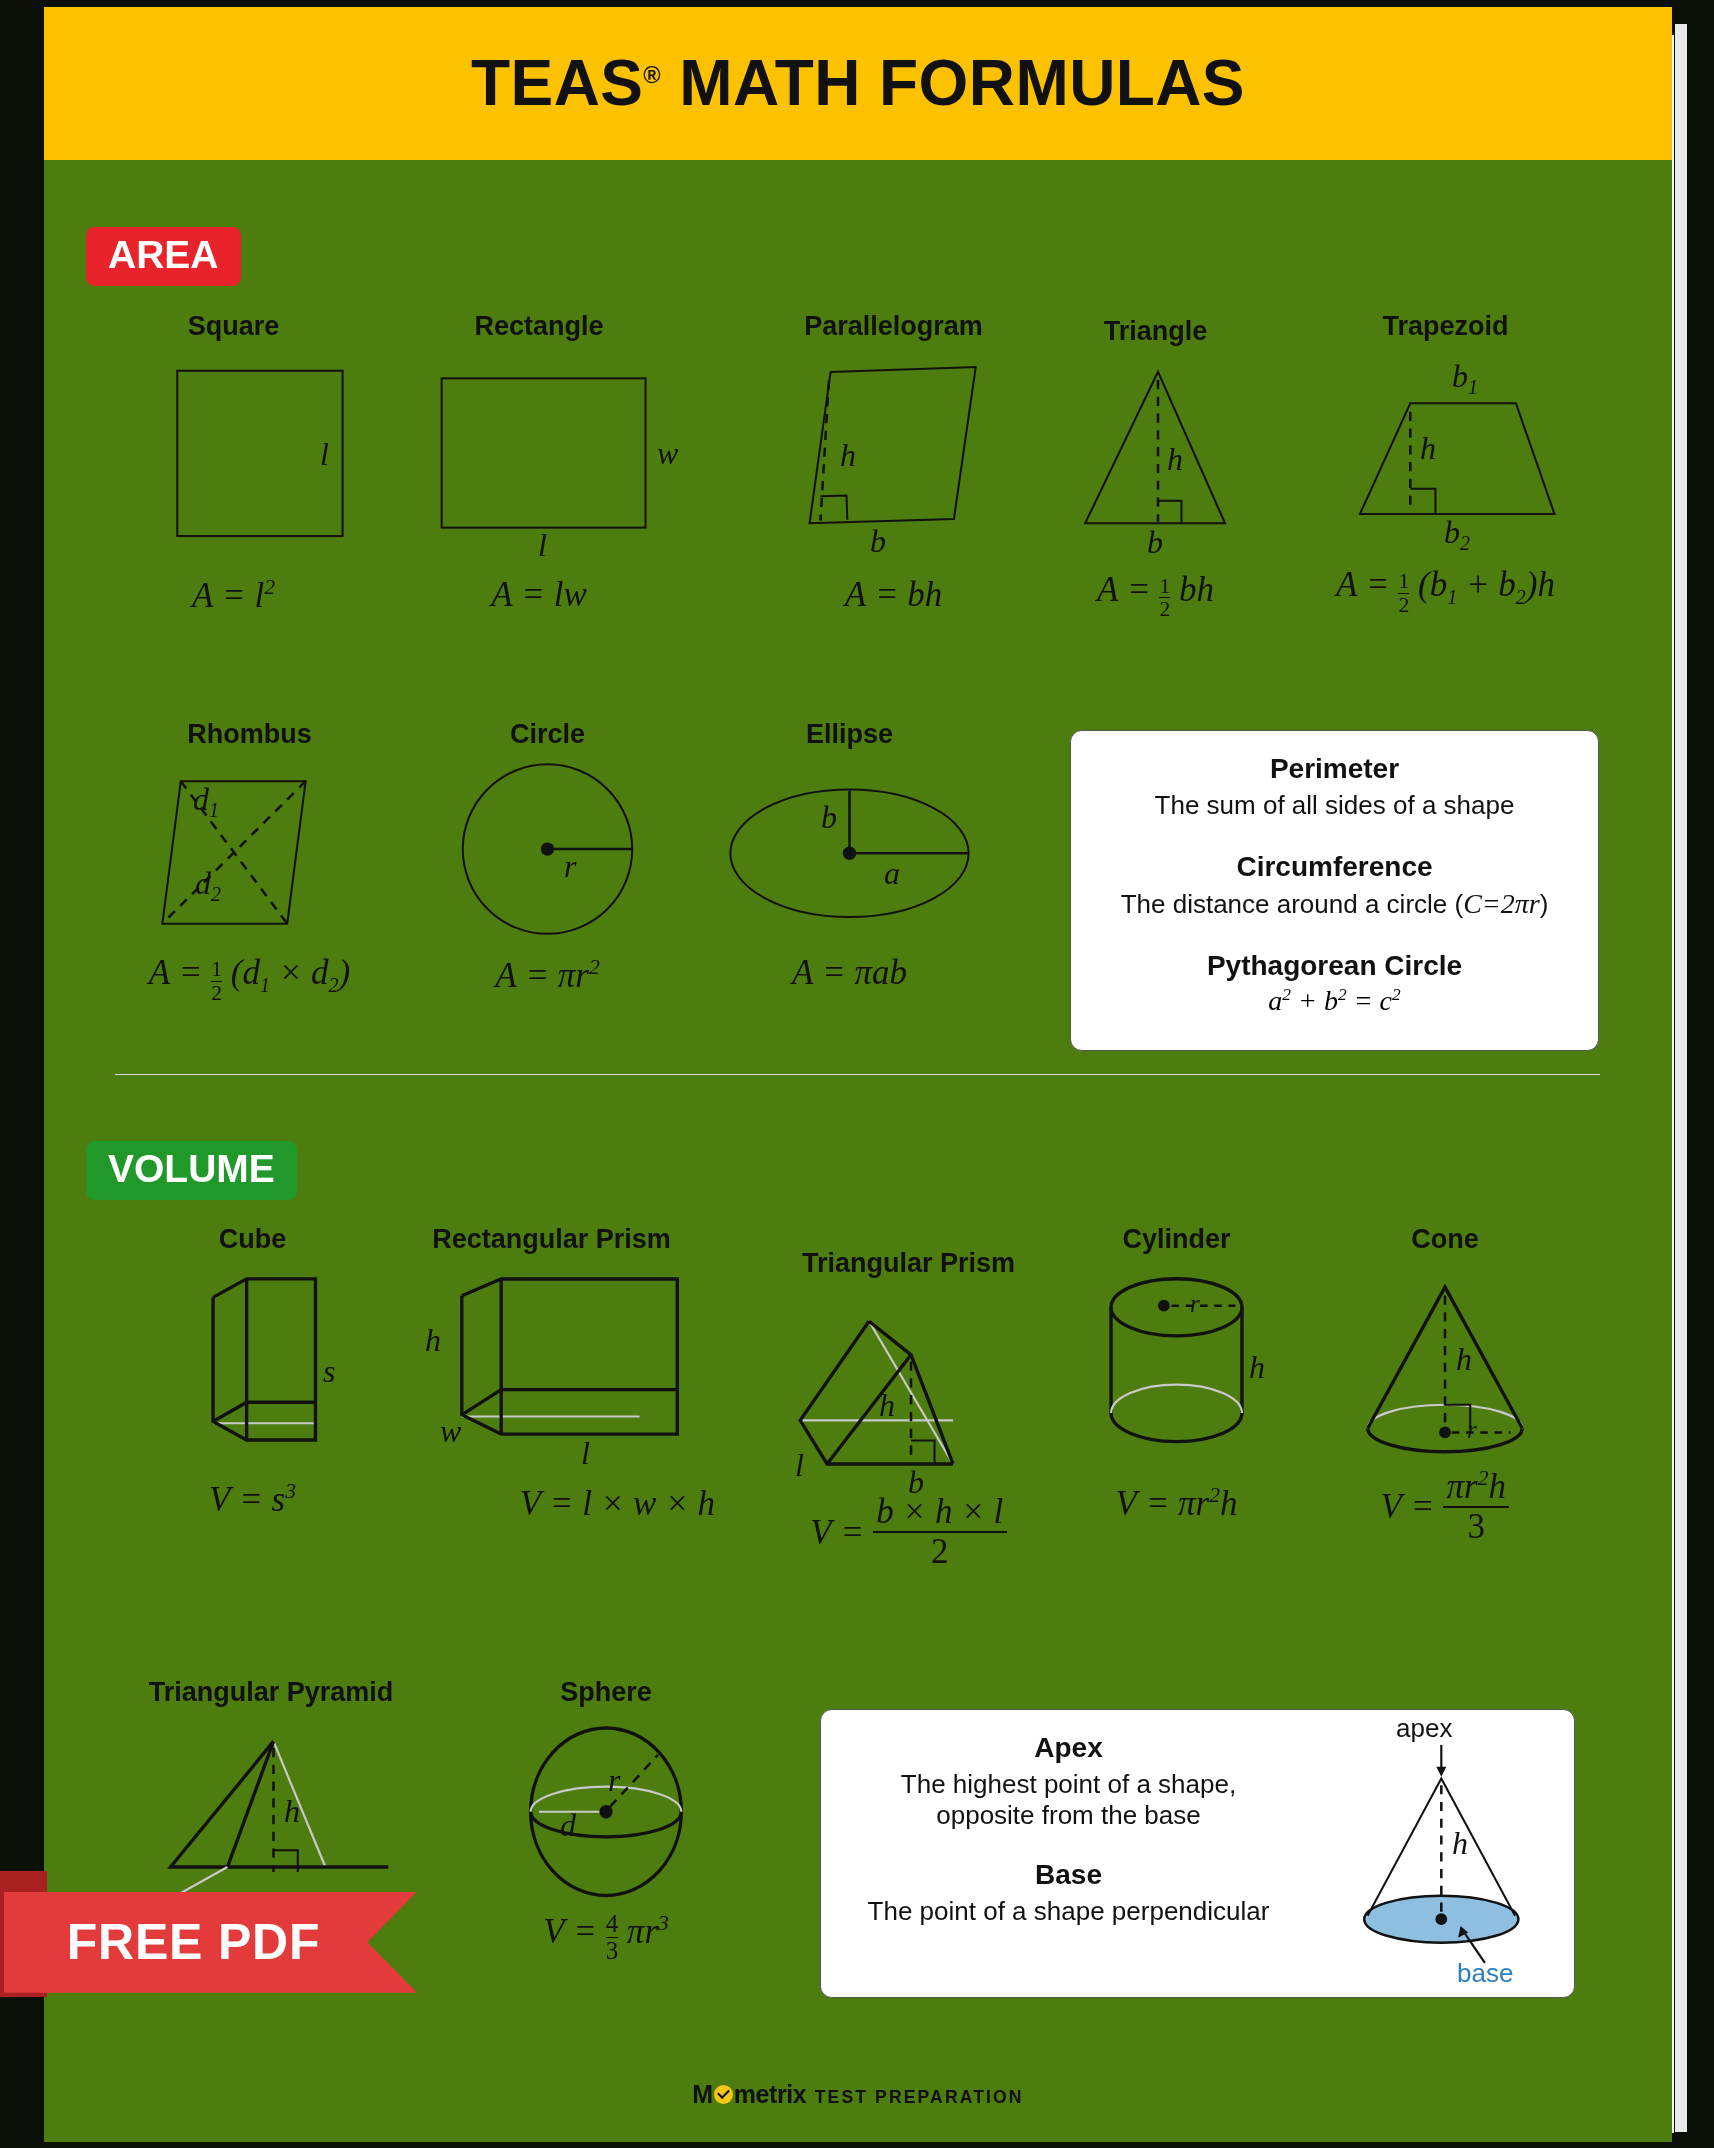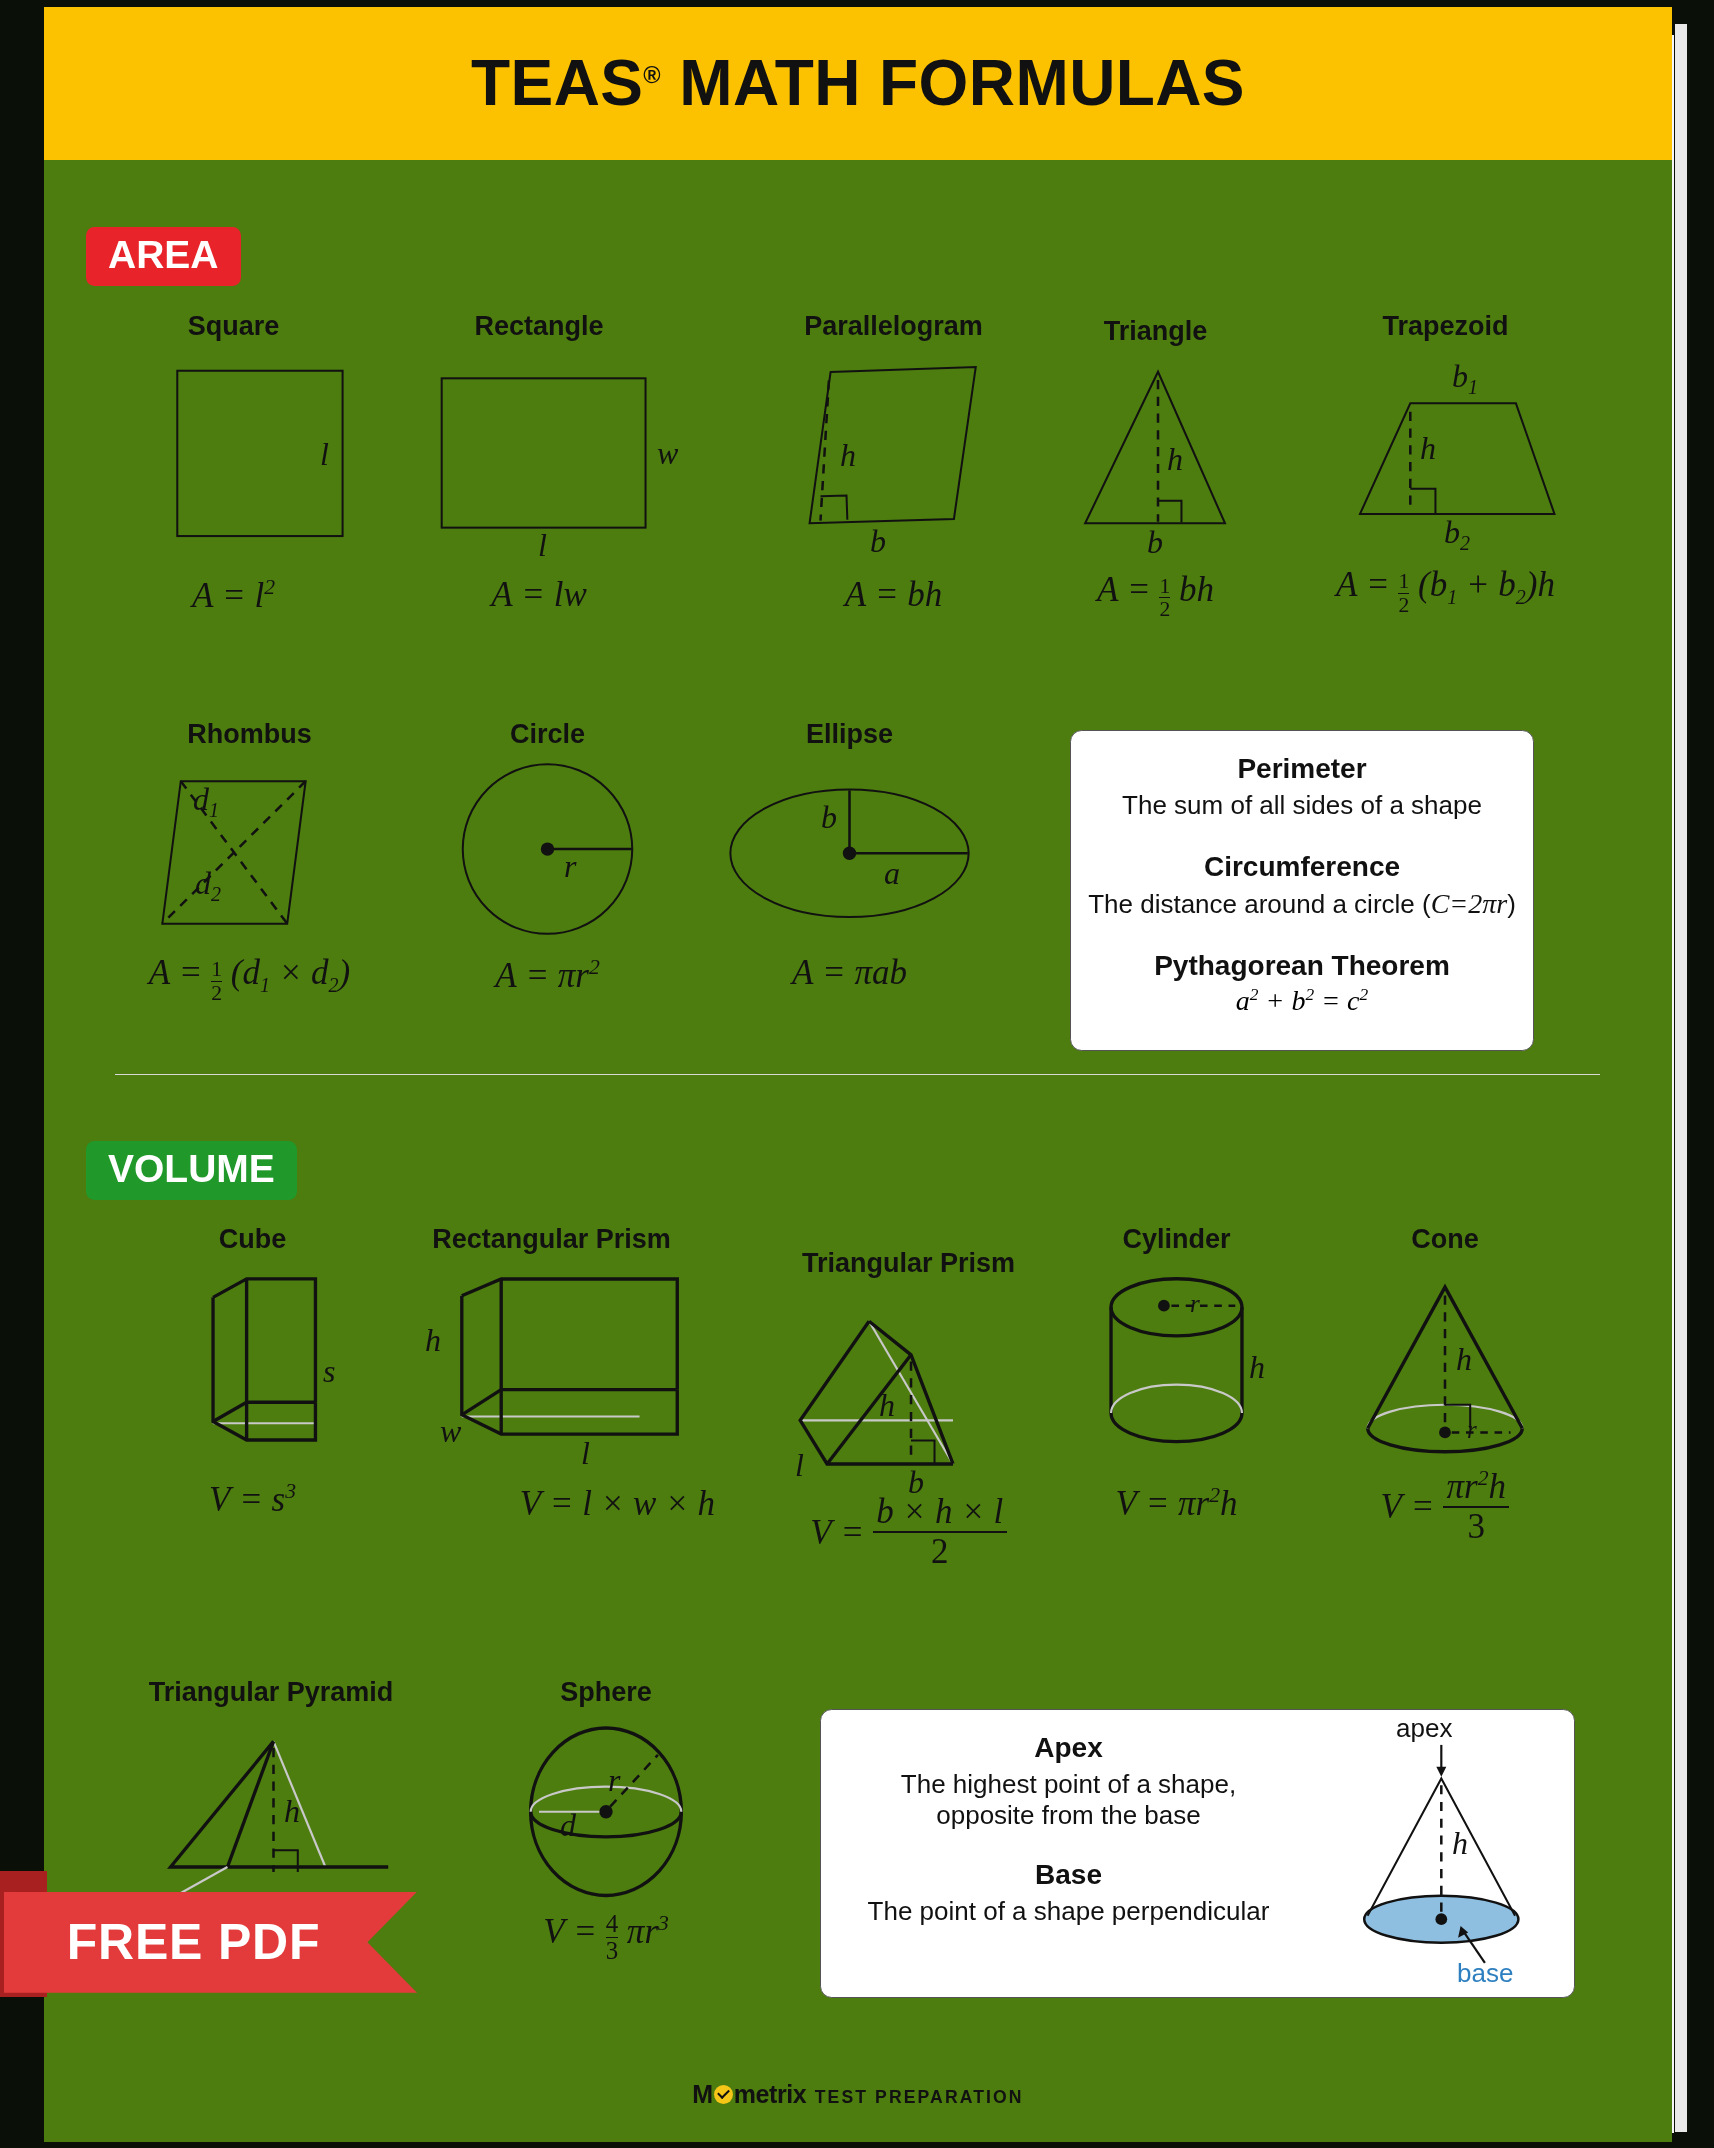--- a/index.html
+++ b/index.html
@@ -238,27 +238,27 @@
           <line x1="160" y1="110" x2="160" y2="35" class="stroke"></line>
           <line x1="160" y1="110" x2="301" y2="110" class="stroke"></line>
           <circle cx="160" cy="110" r="8" class="dot"></circle>
         </svg>
         <span class="var" style="left:106px; top:38px;">b</span>
         <span class="var" style="left:169px; top:94px;">a</span>
       </div>
       <div class="formula" style="margin-top:20px;">A&nbsp;=&nbsp;<i>πab</i></div>
     </div>
 
-    <div class="infobox" style="left:1026px; top:723px; width:464px; height:321px;">
+    <div class="infobox" style="left:1026px; top:723px; width:529px; height:321px;">
       <div style="text-align:center; padding-top:22px;">
         <div class="hd">Perimeter</div>
         <div class="tx" style="margin-top:5px;">The sum of all sides of a shape</div>
         <div class="hd" style="margin-top:30px;">Circumference</div>
         <div class="tx" style="margin-top:5px;"><span>The distance around a circle (</span><span class="mono-f">C=2πr</span><span>)</span></div>
-        <div class="hd" style="margin-top:30px;">Pythagorean Theorem</div>
+        <div class="hd" style="margin-top:30px;">Pythagorean Circle</div>
         <div class="mono-f" style="margin-top:3.4px;"><i>a</i><sup>2</sup> + <i>b</i><sup>2</sup> = <i>c</i><sup>2</sup></div>
       </div>
     </div>
 
     <div class="hr" style="top:1067px;"></div>
 
     <div class="badge volume">VOLUME</div>
 
     <div class="cell" style="left:91px; top:1217px; width:235px;">
       <div class="label">Cube</div>

